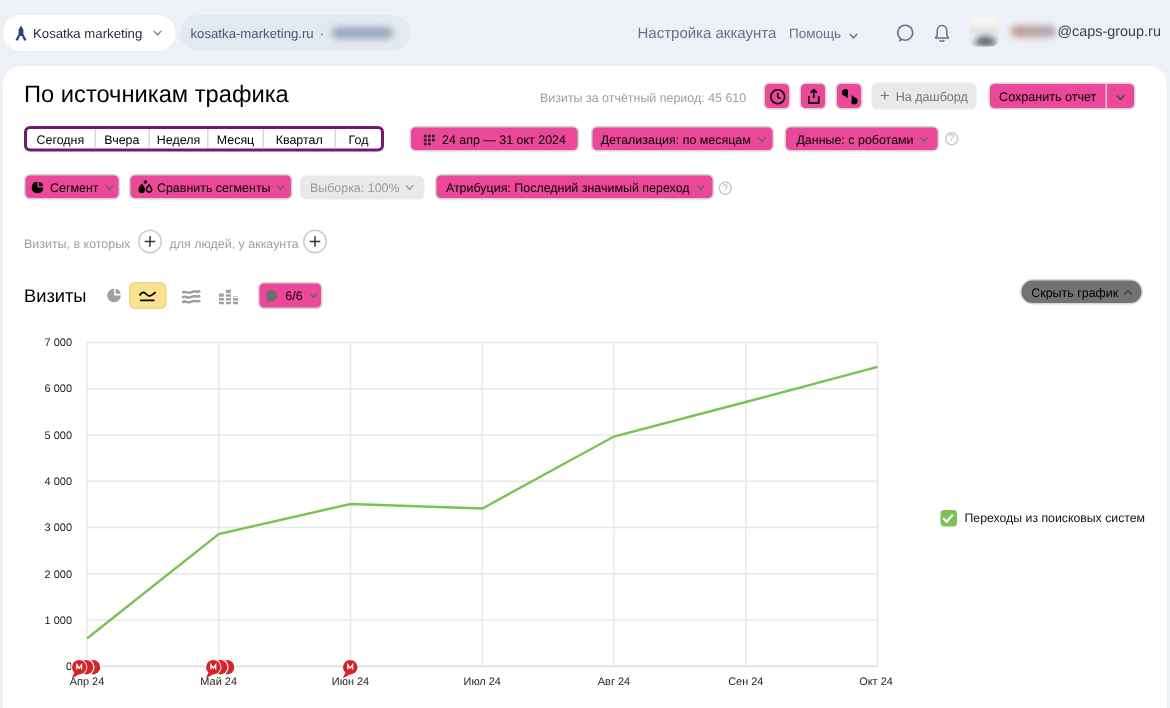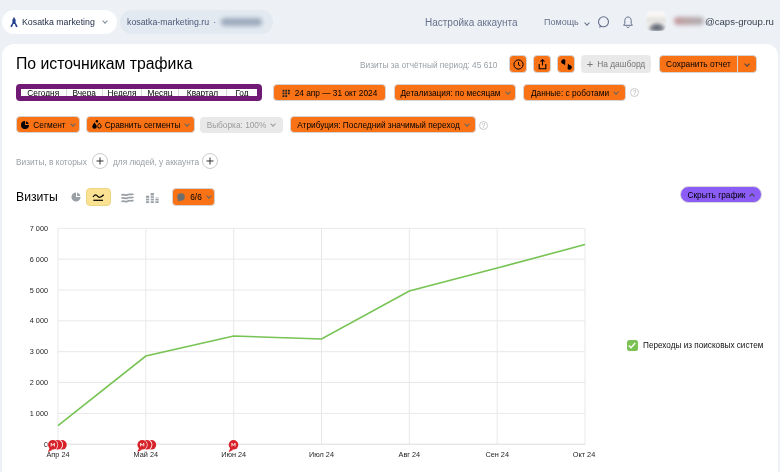--- a/index.html
+++ b/index.html
@@ -1,20 +1,20 @@
 <!DOCTYPE html>
 <html><head>
 <meta charset="utf-8">
 <style>
   * { margin:0; padding:0; box-sizing:border-box; white-space:nowrap; }
   html,body { width:780px; height:472px; overflow:hidden; }
   body { font-family:"Liberation Sans", sans-serif; background:#edf1f6; position:relative; }
   .abs { position:absolute; }
   .card { position:absolute; left:2px; top:44px; width:776px; height:428px; background:#fff; border-radius:12px 12px 0 0; }
-  .btn { position:absolute; background:#f97316; border:1px solid #d4d4d4; border-radius:4px; display:flex; align-items:center; justify-content:center; font-size:8.3px; color:#000; }
+  .btn { position:absolute; background:#ec4899; border:1px solid #d4d4d4; border-radius:4px; display:flex; align-items:center; justify-content:center; font-size:8.3px; color:#000; }
   .chev { display:inline-block; width:4px; height:4px; border-right:1px solid #666; border-bottom:1px solid #666; transform:rotate(45deg); margin-left:5px; margin-top:-2px; }
   .chevup { display:inline-block; width:4px; height:4px; border-right:1px solid #444; border-bottom:1px solid #444; transform:rotate(-135deg); margin-left:5px; margin-top:3px; }
   .qmark { position:absolute; width:9px; height:9px; border-radius:50%; border:1px solid #c9c9c9; color:#b0b0b0; font-size:6.5px; text-align:center; line-height:8px; background:#fff; }
   .seg { border-right:1px solid #d9d9d9; display:flex; align-items:center; justify-content:center; font-size:8.3px; }
 </style>
 </head>
 <body>
 
 <div class="abs" style="left:2px; top:10px; width:115px; height:24px; background:#fff; border-radius:12px; display:flex; align-items:center;">
   <svg width="8" height="11" viewBox="0 0 8 11" style="margin-left:8px;">
@@ -25,21 +25,21 @@
   <span style="font-size:8.8px; color:#1d2a42; margin-left:4px;">Kosatka marketing</span>
   <span class="chev" style="border-color:#7e8aa0; margin-left:8px;"></span>
 </div>
 <div class="abs" style="left:120px; top:10px; width:153px; height:24px; background:#e2e9f0; border-radius:12px; display:flex; align-items:center;">
   <span style="font-size:8.8px; color:#4a5878; margin-left:7px;">kosatka-marketing.ru</span>
   <span style="font-size:8.8px; color:#4a5878; margin-left:4px;">·</span>
   <div style="width:41px; height:8px; background:#9dabbd; border-radius:4px; margin-left:5px; filter:blur(2px);"></div>
 </div>
 
 <div class="abs" style="left:425px; top:17px; font-size:10px; color:#66718a;">Настройка аккаунта</div>
-<div class="abs" style="left:544px; top:17px; font-size:9px; color:#66718a;">Помощь<span class="chev" style="border-color:#66718a; margin-left:6px;"></span></div>
+<div class="abs" style="left:526px; top:17px; font-size:9px; color:#66718a;">Помощь<span class="chev" style="border-color:#66718a; margin-left:6px;"></span></div>
 
 <svg class="abs" style="left:597px; top:16px;" width="13" height="13" viewBox="0 0 13 13">
   <circle cx="6.5" cy="5.8" r="5" fill="none" stroke="#66718a" stroke-width="1.1"></circle>
   <path d="M2.9 9.6 L2 11.8 L5 10.7 Z" fill="#66718a"></path>
 </svg>
 
 <svg class="abs" style="left:622px; top:16px;" width="12" height="13" viewBox="0 0 12 13">
   <path d="M6 1 C3.9 1 2.8 2.7 2.8 4.6 L2.8 7.4 L1.7 9.3 L10.3 9.3 L9.2 7.4 L9.2 4.6 C9.2 2.7 8.1 1 6 1 Z" fill="none" stroke="#66718a" stroke-width="1" stroke-linejoin="round"></path>
   <path d="M4.6 10.6 a1.5 1.5 0 0 0 2.8 0" fill="none" stroke="#66718a" stroke-width="1"></path>
 </svg>
@@ -78,21 +78,21 @@
 <div class="abs" style="left:581px; top:55px; width:70px; height:18px; background:#e9e9e9; border-radius:4px; display:flex; align-items:center; justify-content:center; font-size:8.4px; color:#757575;">
   <span style="font-size:11px; margin-right:4px; margin-top:-1px; font-weight:300;">+</span>На дашборд
 </div>
 <div class="btn" style="left:659px; top:55px; width:98px; height:18px; padding:0;">
   <span style="flex:1; text-align:center; font-size:8.4px;">Сохранить отчет</span>
   <span style="width:19px; height:100%; border-left:1px solid #d4d4d4; display:flex; align-items:center; justify-content:center;">
       <span class="chev" style="margin:0; border-color:#444;"></span>
     </span>
 </div>
 
-<div class="abs" style="left:16px; top:84px; height:17px; display:flex; border:5px solid #701a75; border-radius:4px; background:#fff; overflow:hidden;">
+<div class="abs" style="left:16px; top:84px; height:17px; display:flex; border:2px solid #701a75; border-radius:4px; background:#fff; overflow:hidden;">
   <div class="seg" style="width:45.5px;">Сегодня</div>
   <div class="seg" style="width:36.5px;">Вчера</div>
   <div class="seg" style="width:39px;">Неделя</div>
   <div class="seg" style="width:37px;">Месяц</div>
   <div class="seg" style="width:48px;">Квартал</div>
   <div class="seg" style="width:30px; border-right:none;">Год</div>
 </div>
 <div class="btn" style="left:273px; top:84px; width:113px; height:17px;">
   <svg width="9" height="9" viewBox="0 0 9 9" style="margin-right:4px;">
     <g fill="#222">
@@ -172,21 +172,21 @@
     <line x1="4.7" y1="2.8" x2="7.9" y2="2.8"></line>
   </g>
 </svg>
 <div class="btn" style="left:172px; top:188px; width:43px; height:18px;">
   <svg width="10" height="9" viewBox="0 0 11 10" style="margin-right:4px;">
     <circle cx="5.5" cy="4.5" r="4.2" fill="#6e6e6e"></circle>
     <path d="M2.5 7.5 L1.6 9.8 L5 8.4 Z" fill="#6e6e6e"></path>
   </svg>
   6/6<span class="chev"></span>
 </div>
-<div class="abs" style="left:680px; top:186px; width:82px; height:17px; border:1px solid #d9d9d9; border-radius:9px; background:#8b5cf6; display:flex; align-items:center; justify-content:center; font-size:8.3px; color:#000;">Скрыть график<span class="chevup"></span></div>
+<div class="abs" style="left:680px; top:186px; width:82px; height:17px; border:1px solid #d9d9d9; border-radius:9px; background:#737373; display:flex; align-items:center; justify-content:center; font-size:8.3px; color:#000;">Скрыть график<span class="chevup"></span></div>
 
 <svg class="abs" style="left:0; top:215px;" width="660" height="257" viewBox="0 0 660 257">
   <g stroke="#e8e8e8" stroke-width="1">
     <line x1="58" y1="13.3" x2="585" y2="13.3"></line>
     <line x1="58" y1="44.1" x2="585" y2="44.1"></line>
     <line x1="58" y1="75" x2="585" y2="75"></line>
     <line x1="58" y1="105.8" x2="585" y2="105.8"></line>
     <line x1="58" y1="136.7" x2="585" y2="136.7"></line>
     <line x1="58" y1="167.5" x2="585" y2="167.5"></line>
     <line x1="58" y1="198.4" x2="585" y2="198.4"></line>

